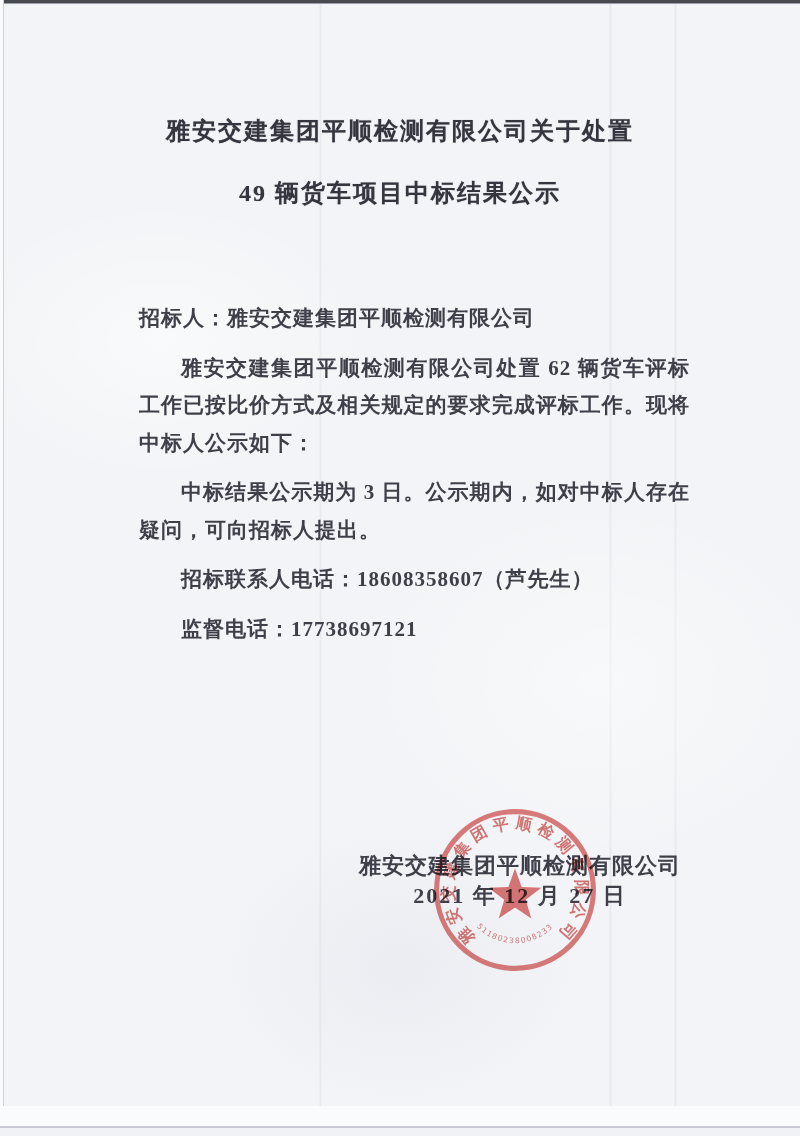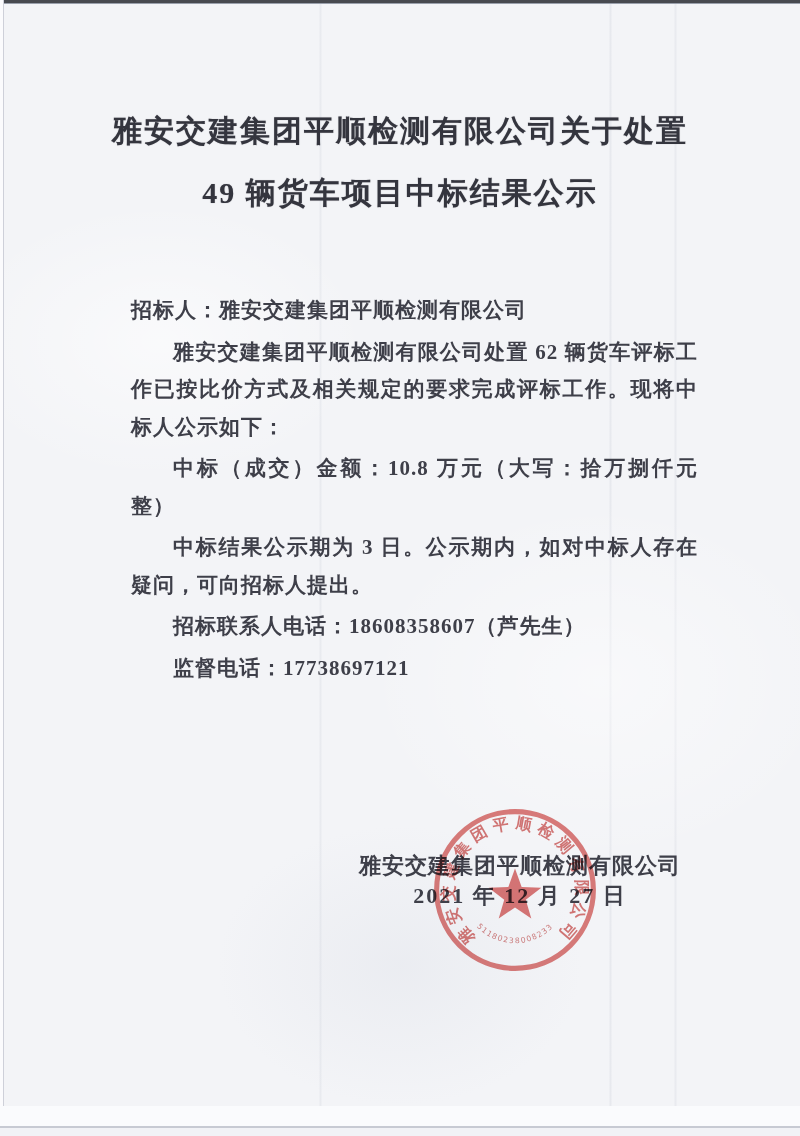--- a/index.html
+++ b/index.html
@@ -20,31 +20,31 @@
   }
   .edge-top{position:absolute;left:0;top:0;width:800px;height:3px;background:#484a50;border-bottom:1px solid #9aa0ac;}
   .edge-left{position:absolute;left:0;top:0;width:3px;height:1136px;background:#fbfbfd;border-right:1px solid rgba(150,156,172,.45);}
   .edge-bottom-strip{position:absolute;left:0;top:1106px;width:800px;height:20px;background:#fafbfd;}
   .edge-bottom-line{position:absolute;left:0;top:1126px;width:800px;height:2px;background:#c7cad3;}
   .edge-bottom-tail{position:absolute;left:0;top:1128px;width:800px;height:8px;background:#f1f2f6;}
 
   .title{
     position:absolute;left:0;top:100px;width:800px;
     text-align:center;color:#34353e;
-    font-size:30px;font-weight:bold;letter-spacing:2px;
+    font-size:24px;font-weight:bold;letter-spacing:2px;
     line-height:62px;
     text-shadow:0 0 1px rgba(52,53,62,.4);
   }
   .body-text{
     position:absolute;left:127px;top:288px;width:575px;
     color:#3e3f49;font-size:21px;font-weight:bold;
     line-height:37.5px;letter-spacing:1px;
     text-align:justify;
   }
-  .body-text p{margin:4px;}
+  .body-text p{margin:12px;}
   .body-text p.indent{text-indent:2em;}
 
   .signature{
     position:absolute;left:330px;top:851px;width:380px;
     text-align:center;color:#3e3f49;font-weight:bold;
   }
   .signature .company{font-size:22px;letter-spacing:1px;line-height:30px;}
   .signature .date{font-size:22px;letter-spacing:2px;line-height:30px;}
 
   .seal{
@@ -64,21 +64,20 @@
   <div class="edge-bottom-tail"></div>
 
   <div class="title">
     <div>雅安交建集团平顺检测有限公司关于处置</div>
     <div>49 辆货车项目中标结果公示</div>
   </div>
 
   <div class="body-text">
     <p>招标人：雅安交建集团平顺检测有限公司</p>
     <p class="indent">雅安交建集团平顺检测有限公司处置 62 辆货车评标工作已按比价方式及相关规定的要求完成评标工作。现将中标人公示如下：</p>
-    <p class="indent">中标（成交）金额：10.8 万元（大写：拾万捌仟元整）</p>
     <p class="indent">中标结果公示期为 3 日。公示期内，如对中标人存在疑问，可向招标人提出。</p>
     <p class="indent">招标联系人电话：18608358607（芦先生）</p>
     <p class="indent">监督电话：17738697121</p>
   </div>
 
   <div class="signature">
     <div class="company">雅安交建集团平顺检测有限公司</div>
     <div class="date">2021 年 12 月 27 日</div>
   </div>
 

